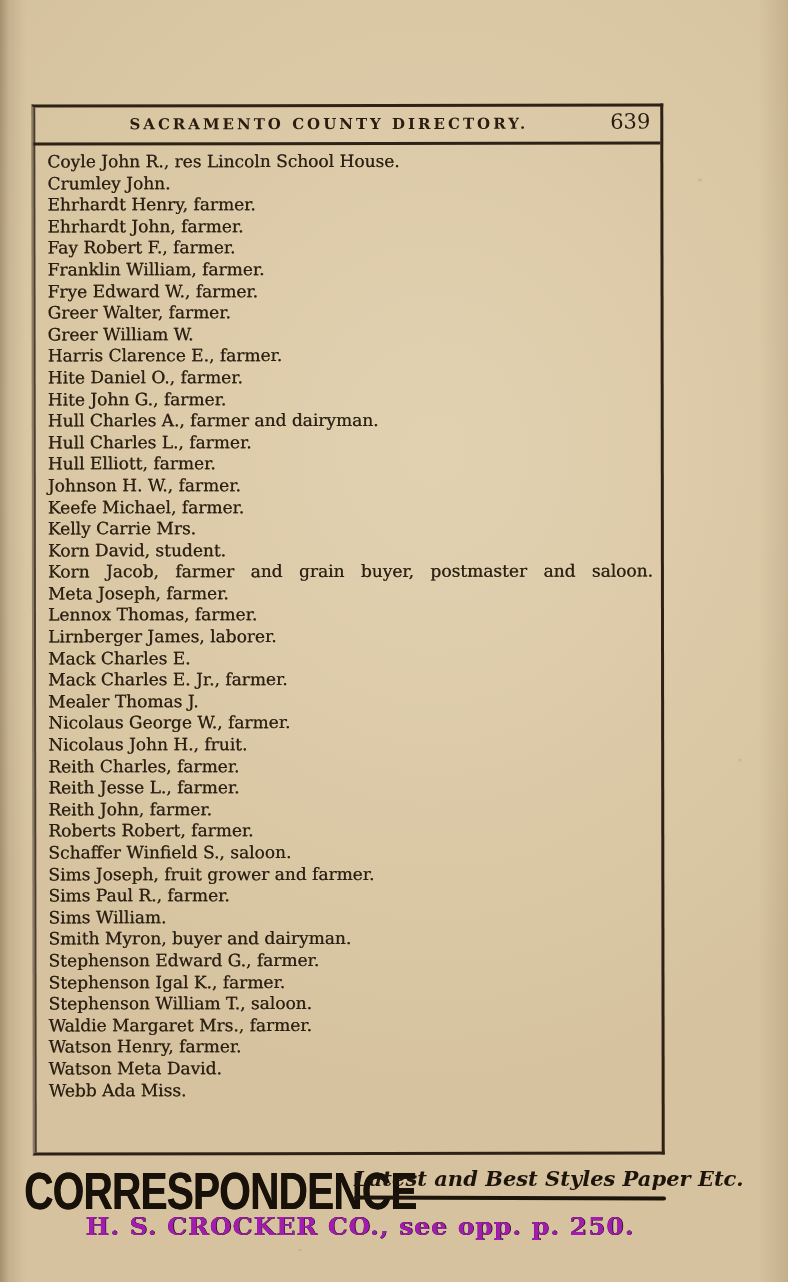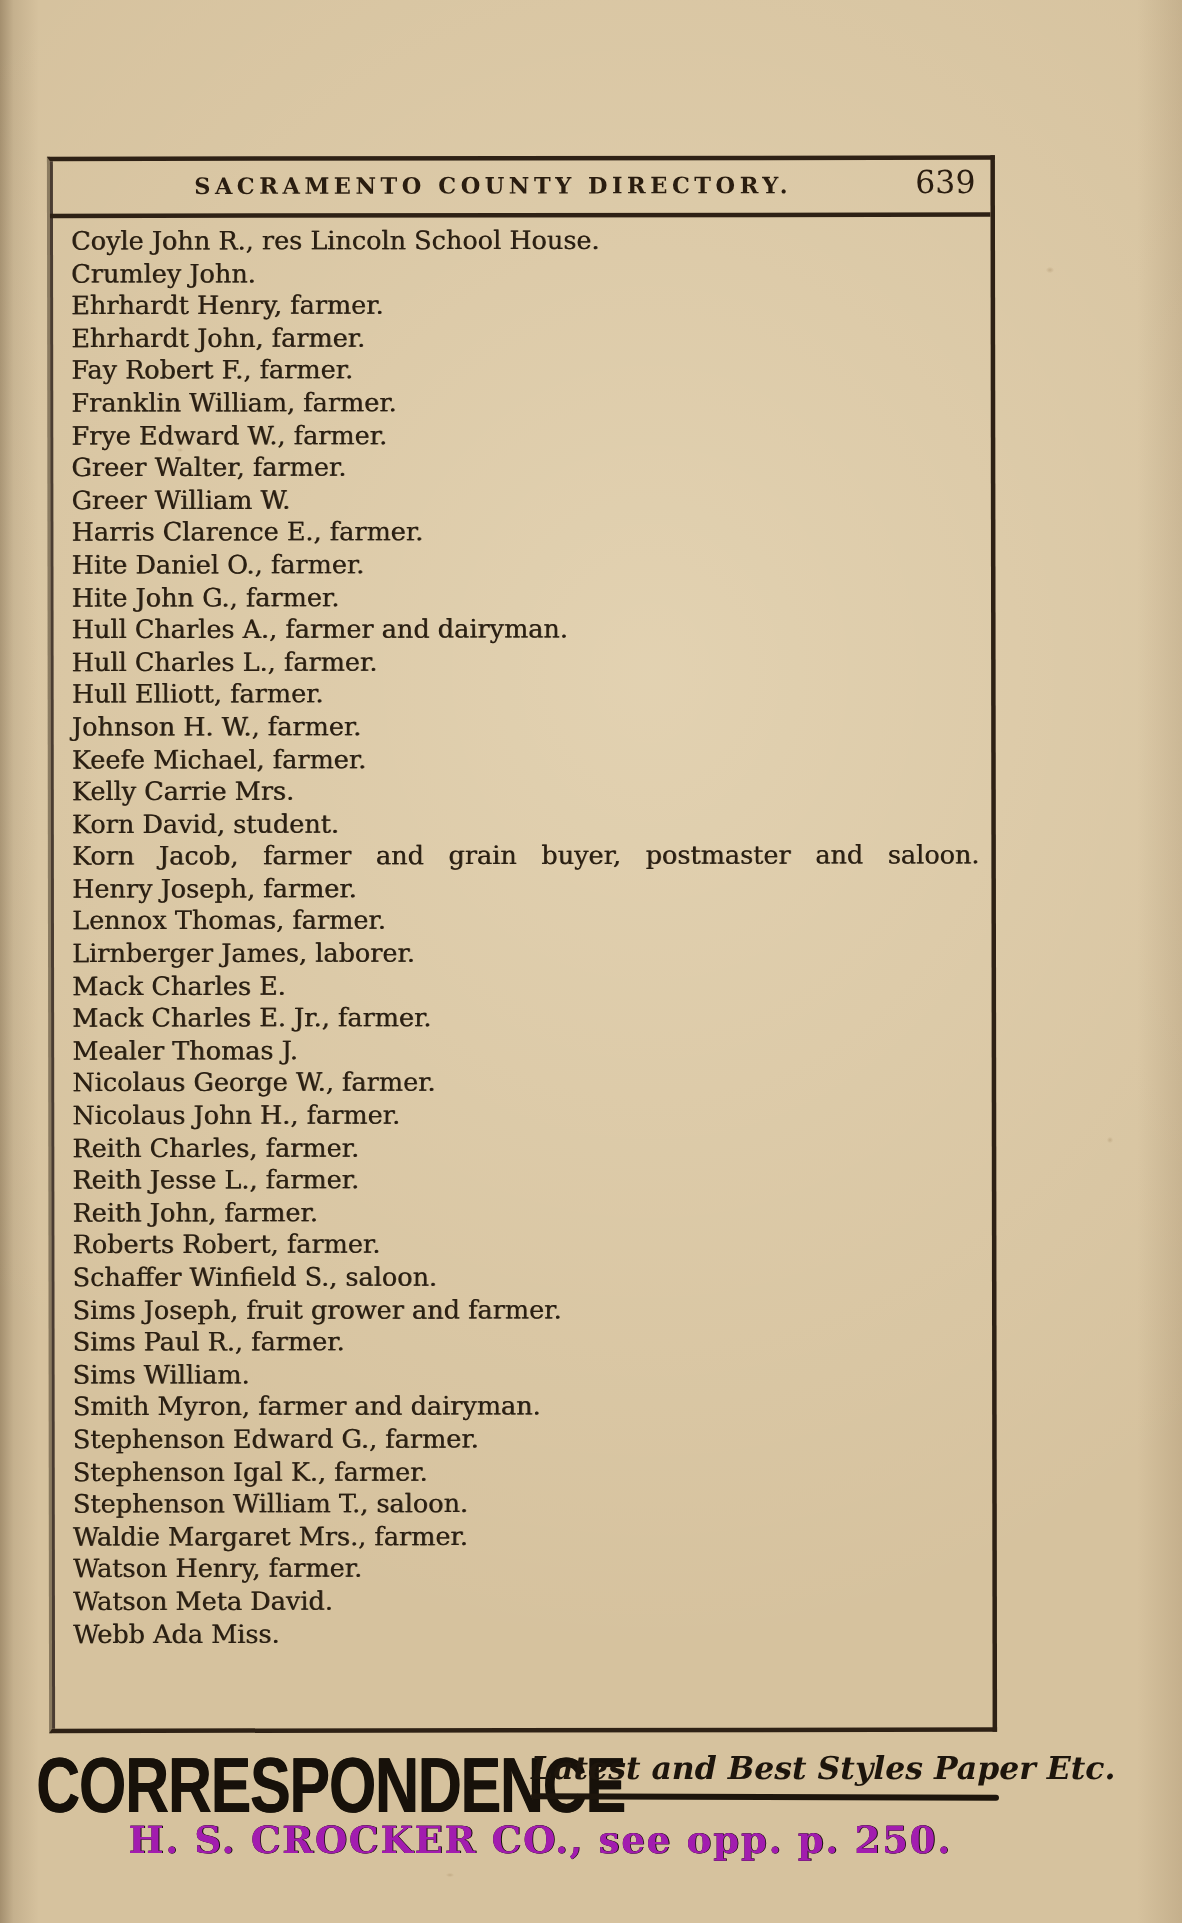--- a/index.html
+++ b/index.html
@@ -172,37 +172,37 @@
       <li class="entry">Hite Daniel O., farmer.</li>
       <li class="entry">Hite John G., farmer.</li>
       <li class="entry">Hull Charles A., farmer and dairyman.</li>
       <li class="entry">Hull Charles L., farmer.</li>
       <li class="entry">Hull Elliott, farmer.</li>
       <li class="entry">Johnson H. W., farmer.</li>
       <li class="entry">Keefe Michael, farmer.</li>
       <li class="entry">Kelly Carrie Mrs.</li>
       <li class="entry">Korn David, student.</li>
       <li class="entry justified">Korn Jacob, farmer and grain buyer, postmaster and saloon.</li>
-      <li class="entry">Henry Joseph, farmer.</li>
+      <li class="entry">Meta Joseph, farmer.</li>
       <li class="entry">Lennox Thomas, farmer.</li>
       <li class="entry">Lirnberger James, laborer.</li>
       <li class="entry">Mack Charles E.</li>
       <li class="entry">Mack Charles E. Jr., farmer.</li>
       <li class="entry">Mealer Thomas J.</li>
       <li class="entry">Nicolaus George W., farmer.</li>
-      <li class="entry">Nicolaus John H., farmer.</li>
+      <li class="entry">Nicolaus John H., fruit.</li>
       <li class="entry">Reith Charles, farmer.</li>
       <li class="entry">Reith Jesse L., farmer.</li>
       <li class="entry">Reith John, farmer.</li>
       <li class="entry">Roberts Robert, farmer.</li>
       <li class="entry">Schaffer Winfield S., saloon.</li>
       <li class="entry">Sims Joseph, fruit grower and farmer.</li>
       <li class="entry">Sims Paul R., farmer.</li>
       <li class="entry">Sims William.</li>
-      <li class="entry">Smith Myron, farmer and dairyman.</li>
+      <li class="entry">Smith Myron, buyer and dairyman.</li>
       <li class="entry">Stephenson Edward G., farmer.</li>
       <li class="entry">Stephenson Igal K., farmer.</li>
       <li class="entry">Stephenson William T., saloon.</li>
       <li class="entry">Waldie Margaret Mrs., farmer.</li>
       <li class="entry">Watson Henry, farmer.</li>
       <li class="entry">Watson Meta David.</li>
       <li class="entry">Webb Ada Miss.</li>
     </ol>
 </div>
 

